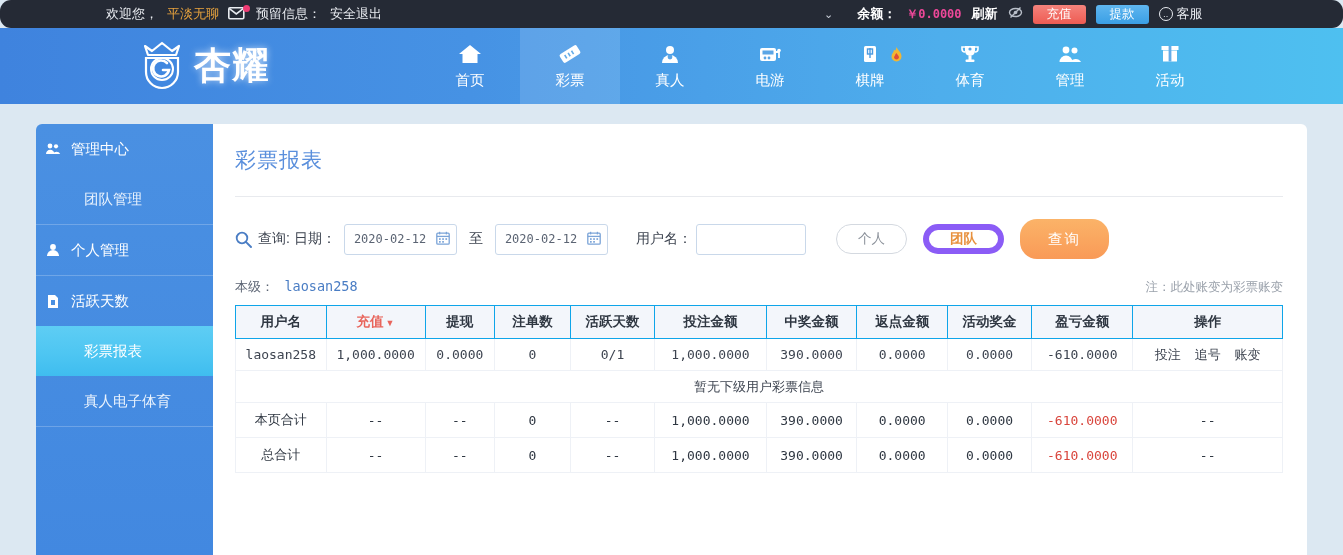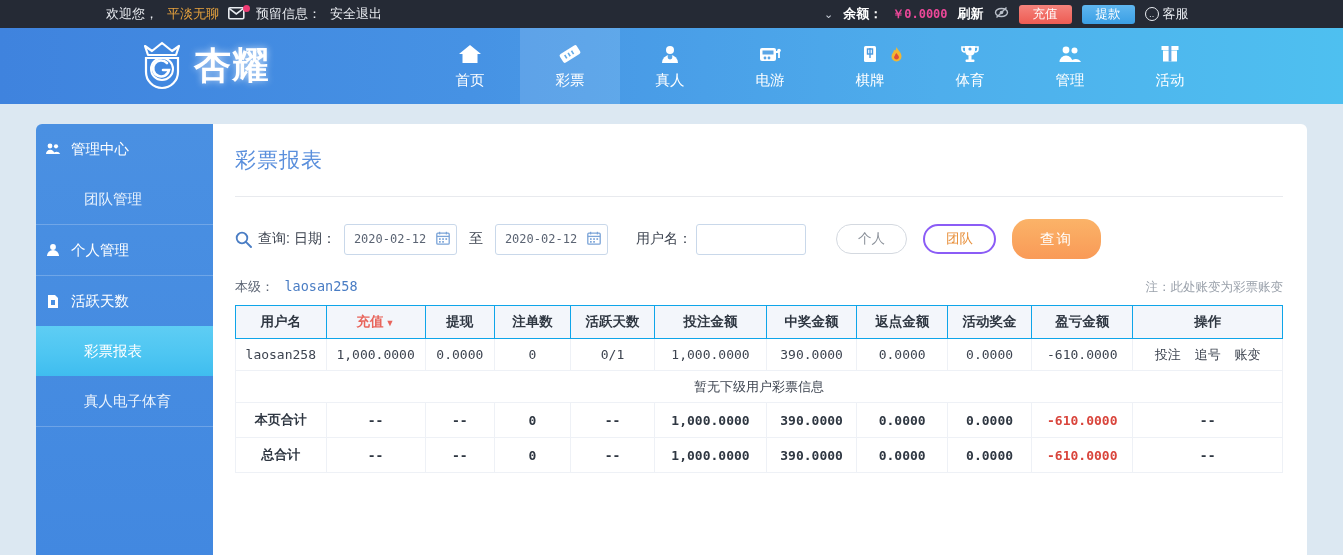--- a/index.html
+++ b/index.html
@@ -10,41 +10,42 @@
     overflow: hidden;
   }
 
   
   .topbar {
     height: 28px; width: 100%;
     background: #252a35;
     display: flex; align-items: center;
     color: #e9ecf1; font-size: 13px;
     position: relative;
+    border-radius: 11px;
   }
   .topbar-left {
     position: absolute; left: 106px;
     display: flex; align-items: center; gap: 9px;
   }
   .topbar-right {
     position: absolute; left: 824px;
     display: flex; align-items: center; gap: 10px;
   }
   .tb-welcome { color: #e9ecf1; }
   .tb-user { color: #e8a33d; }
   .mail-wrap { position: relative; display: inline-block; line-height: 0; }
   .mail-dot {
     position: absolute; right: -3px; top: -2px;
     width: 7px; height: 7px; border-radius: 50%;
     background: #ef3b74;
   }
   .tb-link { color: #e9ecf1; cursor: pointer; }
   .tb-sep { color: #e9ecf1; }
   .chev { color: #ccd2dc; font-size: 11px; }
-  .tb-bal-label { font-weight: bold; color: #fff; }
+  .tb-bal-label { font-weight: bold; color: #fff; margin-left: 14px; }
   .tb-bal-amt { color: #ec4899; font-weight: bold; font-family: "DejaVu Sans Mono", monospace; font-size: 12px; }
   .tb-refresh { font-weight: bold; color: #fff; }
   .eye-icon { color: #b9bfc9; font-size: 14px; }
   .btn-pill {
     display: inline-flex; align-items: center; justify-content: center;
     height: 19px; padding: 0 14px; border-radius: 3px;
     font-size: 12.5px; color: #fff; cursor: pointer; border: none;
     font-family: "Liberation Sans", sans-serif;
   }
   .btn-recharge { background: linear-gradient(180deg,#f4837c,#ee5b52); }
@@ -142,21 +143,21 @@
     width: 110px; height: 31px; border: 1px solid #c9d8ea; border-radius: 3px;
     outline: none; padding: 0 8px; font-size: 13px; color: #3d4450;
     font-family: "Liberation Sans", sans-serif; background: #fff;
   }
   .btn-round {
     height: 30px; padding: 0 21px; border-radius: 16px; font-size: 13.5px;
     display: inline-flex; align-items: center; justify-content: center;
     cursor: pointer; background: #fff;
   }
   .btn-person { border: 1px solid #d4d9e0; color: #8a9099; margin-left: 30px; }
-  .btn-team   { border: 2px solid #8b5cf6; color: #e8913d; margin-left: 16px; }
+  .btn-team   { border: 6px solid #8b5cf6; color: #e8913d; margin-left: 16px; font-weight: bold; }
   .btn-query  {
     border: none; color: #fff; margin-left: 16px;
     background: linear-gradient(180deg,#fbb368,#f99a57);
     height: 40px; padding: 0 28px; border-radius: 17px; font-size: 14.5px;
     letter-spacing: 2px;
   }
 
   
   .noterow {
     display: flex; align-items: baseline; justify-content: space-between;
@@ -180,21 +181,21 @@
     font-family: "DejaVu Sans Mono", monospace;
   }
   td.link { color: #4a7dc4; font-family: "Liberation Sans", sans-serif; cursor: pointer; }
   td.neg { color: #d9453c; }
   td.ops { color: #5a8fdc; font-family: "Liberation Sans", sans-serif; font-size: 13px; }
   td.ops span { cursor: pointer; margin: 0 3px; }
   td.empty {
     height: 96px; color: #8b929d; font-family: "Liberation Sans", sans-serif;
     font-size: 13.5px; border: 1px solid #eef1f6;
   }
-  tr.sum td { font-weight: bold; height: 35px; color: #2f3742; }
+  tr.sum td { font-weight: normal; height: 35px; color: #2f3742; }
   tr.sum td.label { font-family: "Liberation Sans", sans-serif; }
   tr.sum td.neg { color: #d9453c; }
 </style>
 </head>
 <body>
 
 <div class="topbar">
   <div class="topbar-left">
     <span class="tb-welcome">欢迎您，</span>
     <span class="tb-user">平淡无聊</span>

